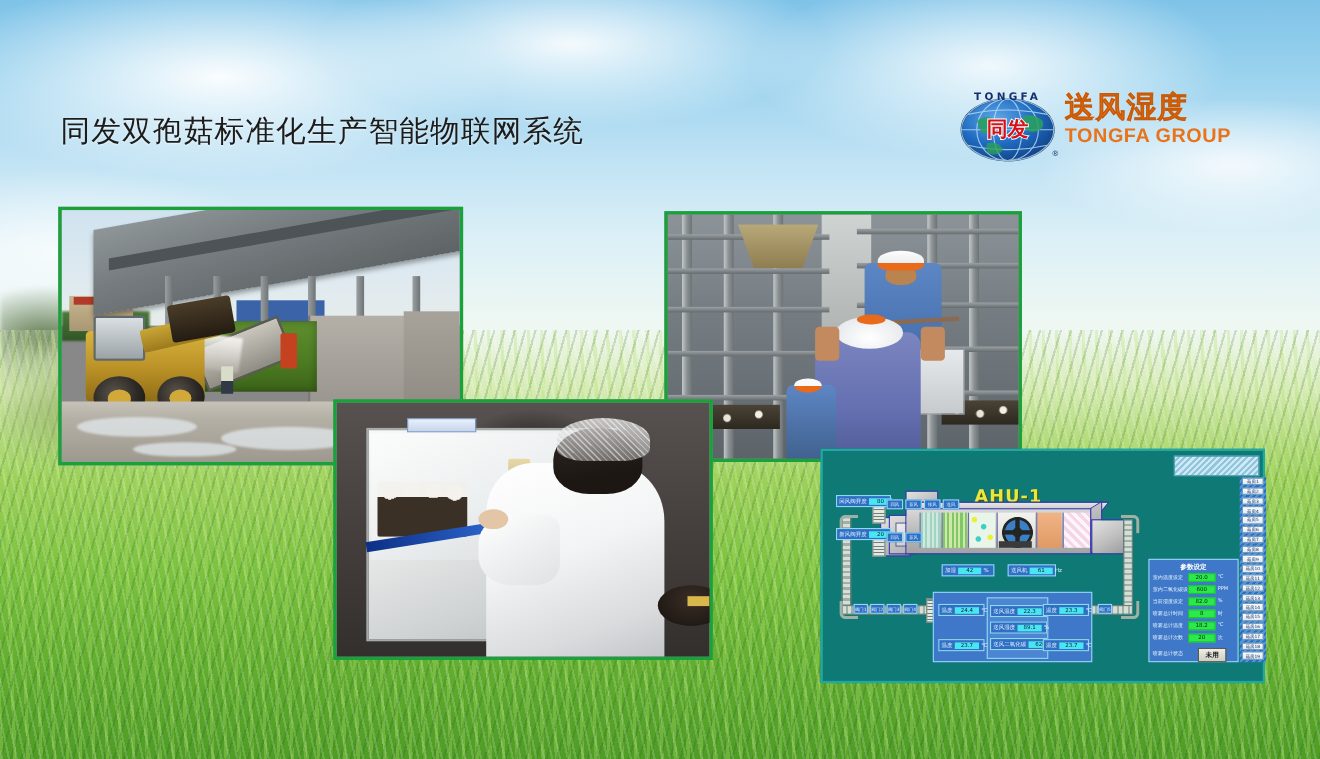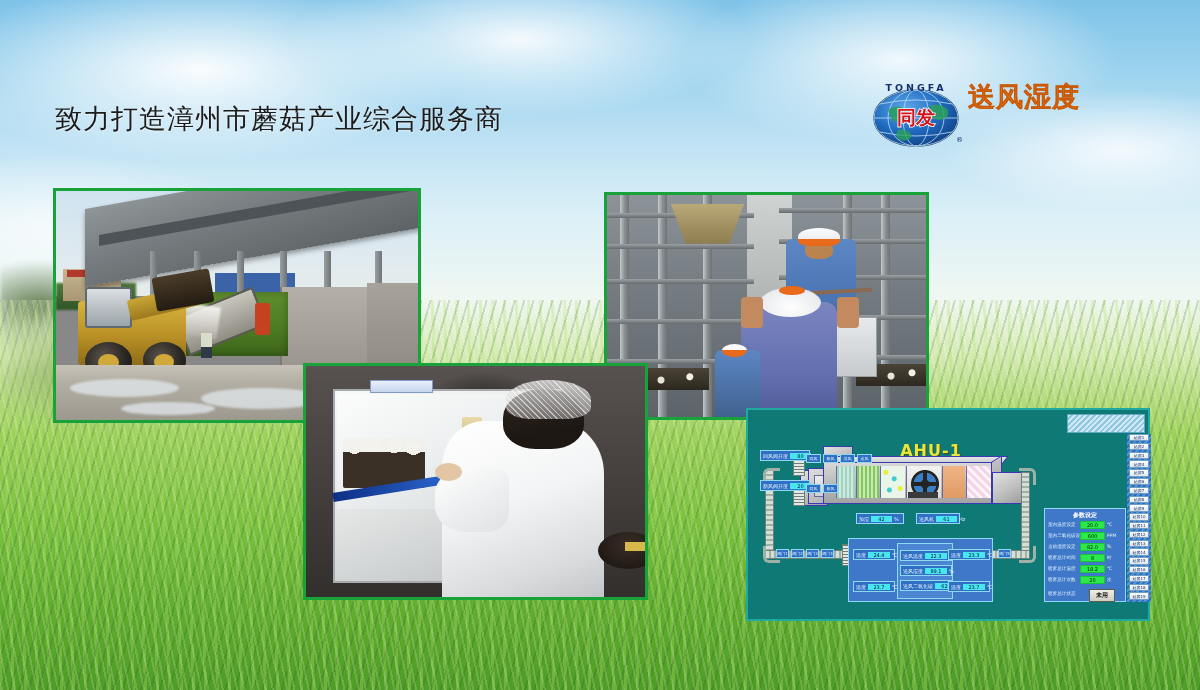--- a/index.html
+++ b/index.html
@@ -222,21 +222,21 @@
     color:#101a3a;font-size:11px;font-weight:bold;letter-spacing:.5px;
     display:flex;align-items:center;justify-content:center;
   }
   .sc-titlestripe{
     position:absolute;left:319px;top:4px;width:76px;height:17px;
     background:repeating-linear-gradient(135deg,#cfe9f4 0 2px,#8fc6dd 2px 4px);
     border:1px solid #5fa9c4;
   }
   .sc-ahu{
     position:absolute;left:138px;top:31px;width:90px;
-    color:#e8e83c;font-size:16px;font-weight:bold;text-align:center;letter-spacing:1px;
+    color:#e8e83c;font-size:16px;font-weight:bold;text-align:left;letter-spacing:1px;
     text-shadow:1px 1px 0 #4a4a10;
   }
 
   
   .duct-main{
     position:absolute;left:75px;top:52px;width:168px;height:40px;
     background:linear-gradient(180deg,#d8d8d8 0%,#bdbdbd 45%,#a3a3a3 100%);
     border:1px solid #3a3ab0;
   }
   .duct-top{
@@ -387,21 +387,21 @@
 
 <div id="stage">
 
   <div class="bg-sky"></div>
   <div class="bg-trees"></div>
   <div class="bg-field"></div>
   <div class="bg-field-glow"></div>
   <div class="bg-blur-left"></div>
 
   <div class="headline">
-    <div>致力打造漳州市蘑菇产业综合服务商</div>
+    <div>同发双孢菇标准化生产智能物联网系统</div>
   </div>
 
   <div class="logo">
     <svg class="logo-globe" viewBox="0 0 96 68">
       <defs>
         <radialGradient id="gg" cx="38%" cy="32%" r="75%">
           <stop offset="0%" stop-color="#5fa7e8"></stop>
           <stop offset="55%" stop-color="#1f6bc0"></stop>
           <stop offset="100%" stop-color="#103f82"></stop>
         </radialGradient>
@@ -418,20 +418,21 @@
       <path d="M20 30 q8 -6 16 -2 q6 4 2 10 q-6 6 -14 2 z" fill="#2aa05a" opacity=".85"></path>
       <path d="M62 26 q10 -4 18 4 q2 8 -8 10 q-10 0 -10 -8 z" fill="#2aa05a" opacity=".85"></path>
       <path d="M30 50 q10 -2 14 6 q-4 6 -12 4 q-6 -4 -2 -10 z" fill="#2aa05a" opacity=".8"></path>
       <ellipse cx="48" cy="38" rx="30" ry="14" fill="#c9141c" opacity=".0"></ellipse>
       <text x="48" y="44" font-family="DejaVu Sans, sans-serif" font-size="19" font-weight="bold" fill="#d4121a" stroke="#ffffff" stroke-width="1.6" paint-order="stroke" text-anchor="middle">同发</text>
       <text x="48" y="11" font-family="DejaVu Sans, sans-serif" font-size="9.5" font-weight="bold" fill="#14306e" text-anchor="middle" letter-spacing="3">TONGFA</text>
       <text x="88" y="62" font-family="DejaVu Sans, sans-serif" font-size="7" fill="#14306e">®</text>
     </svg>
     <div class="logo-text">
       <div class="logo-cn">送风湿度</div>
+      <div class="logo-en">TONGFA GROUP</div>
     </div>
   </div>
 
   <div class="frame frame-compost">
     <div class="ph">
       <div class="cp-sky"></div>
       <div class="cp-green"></div>
       <div class="cp-bldg2"></div>
       <div class="cp-bldgsign"></div>
       <div class="cp-bldg"></div>

